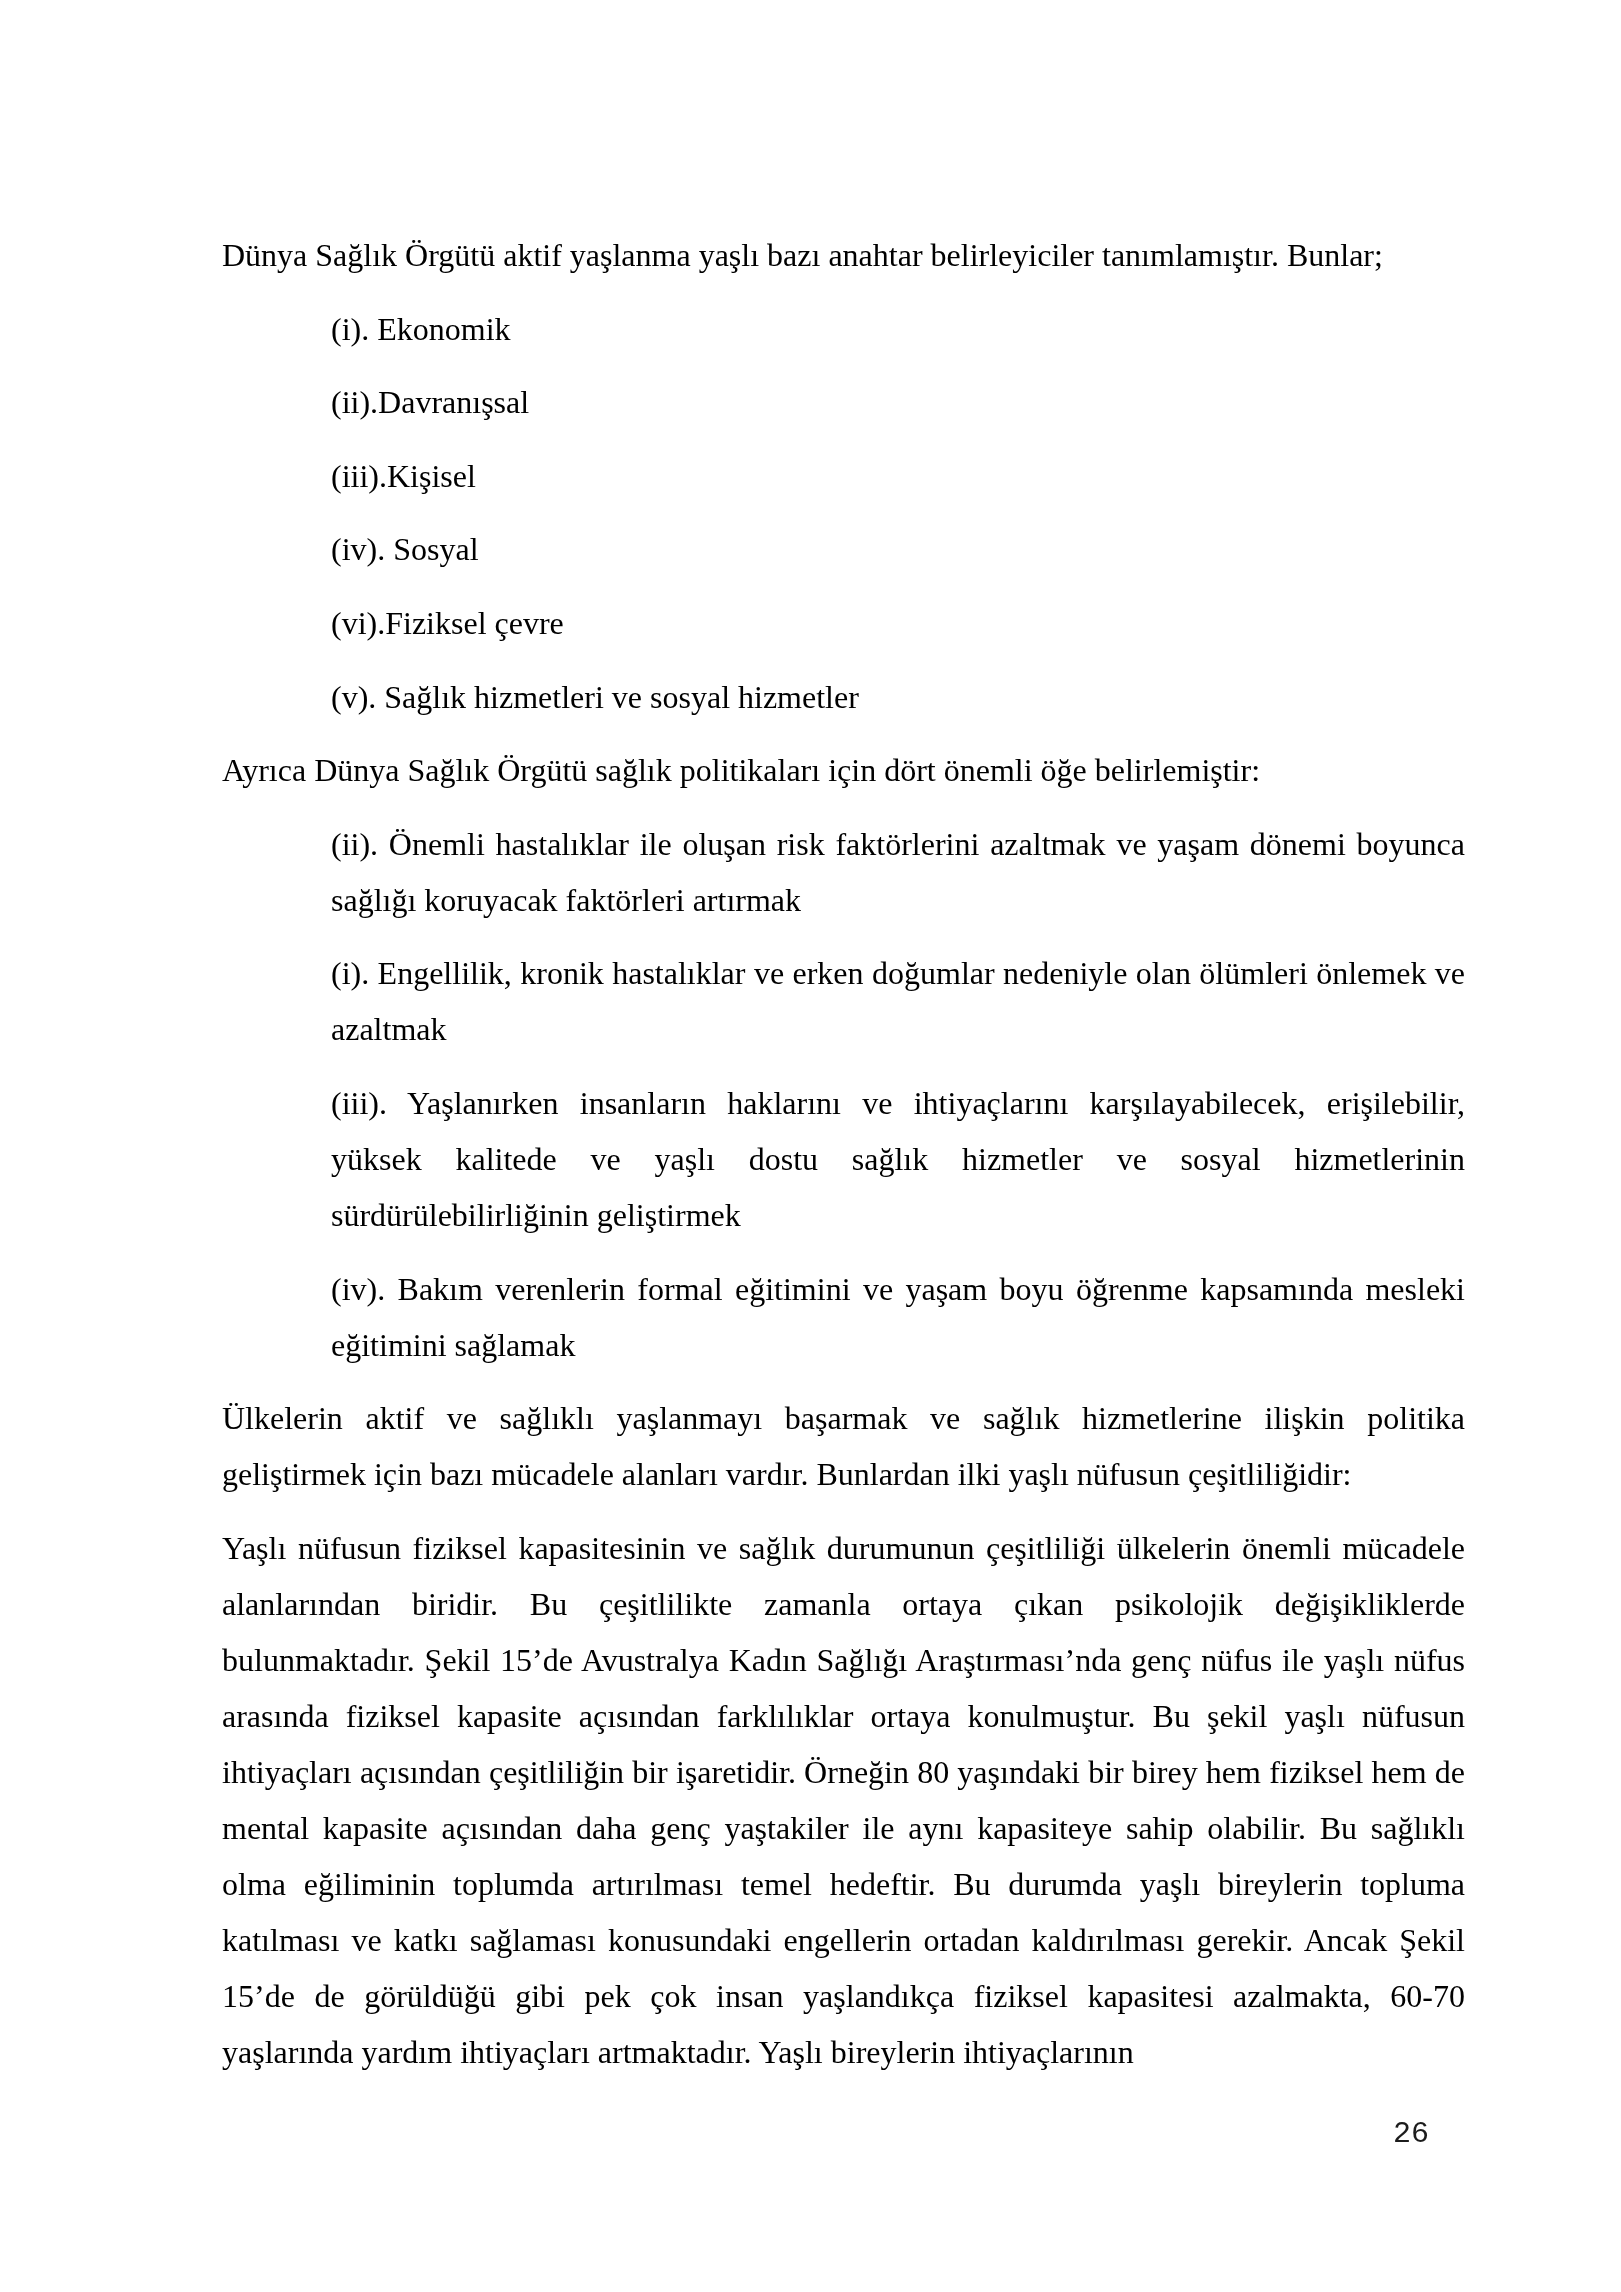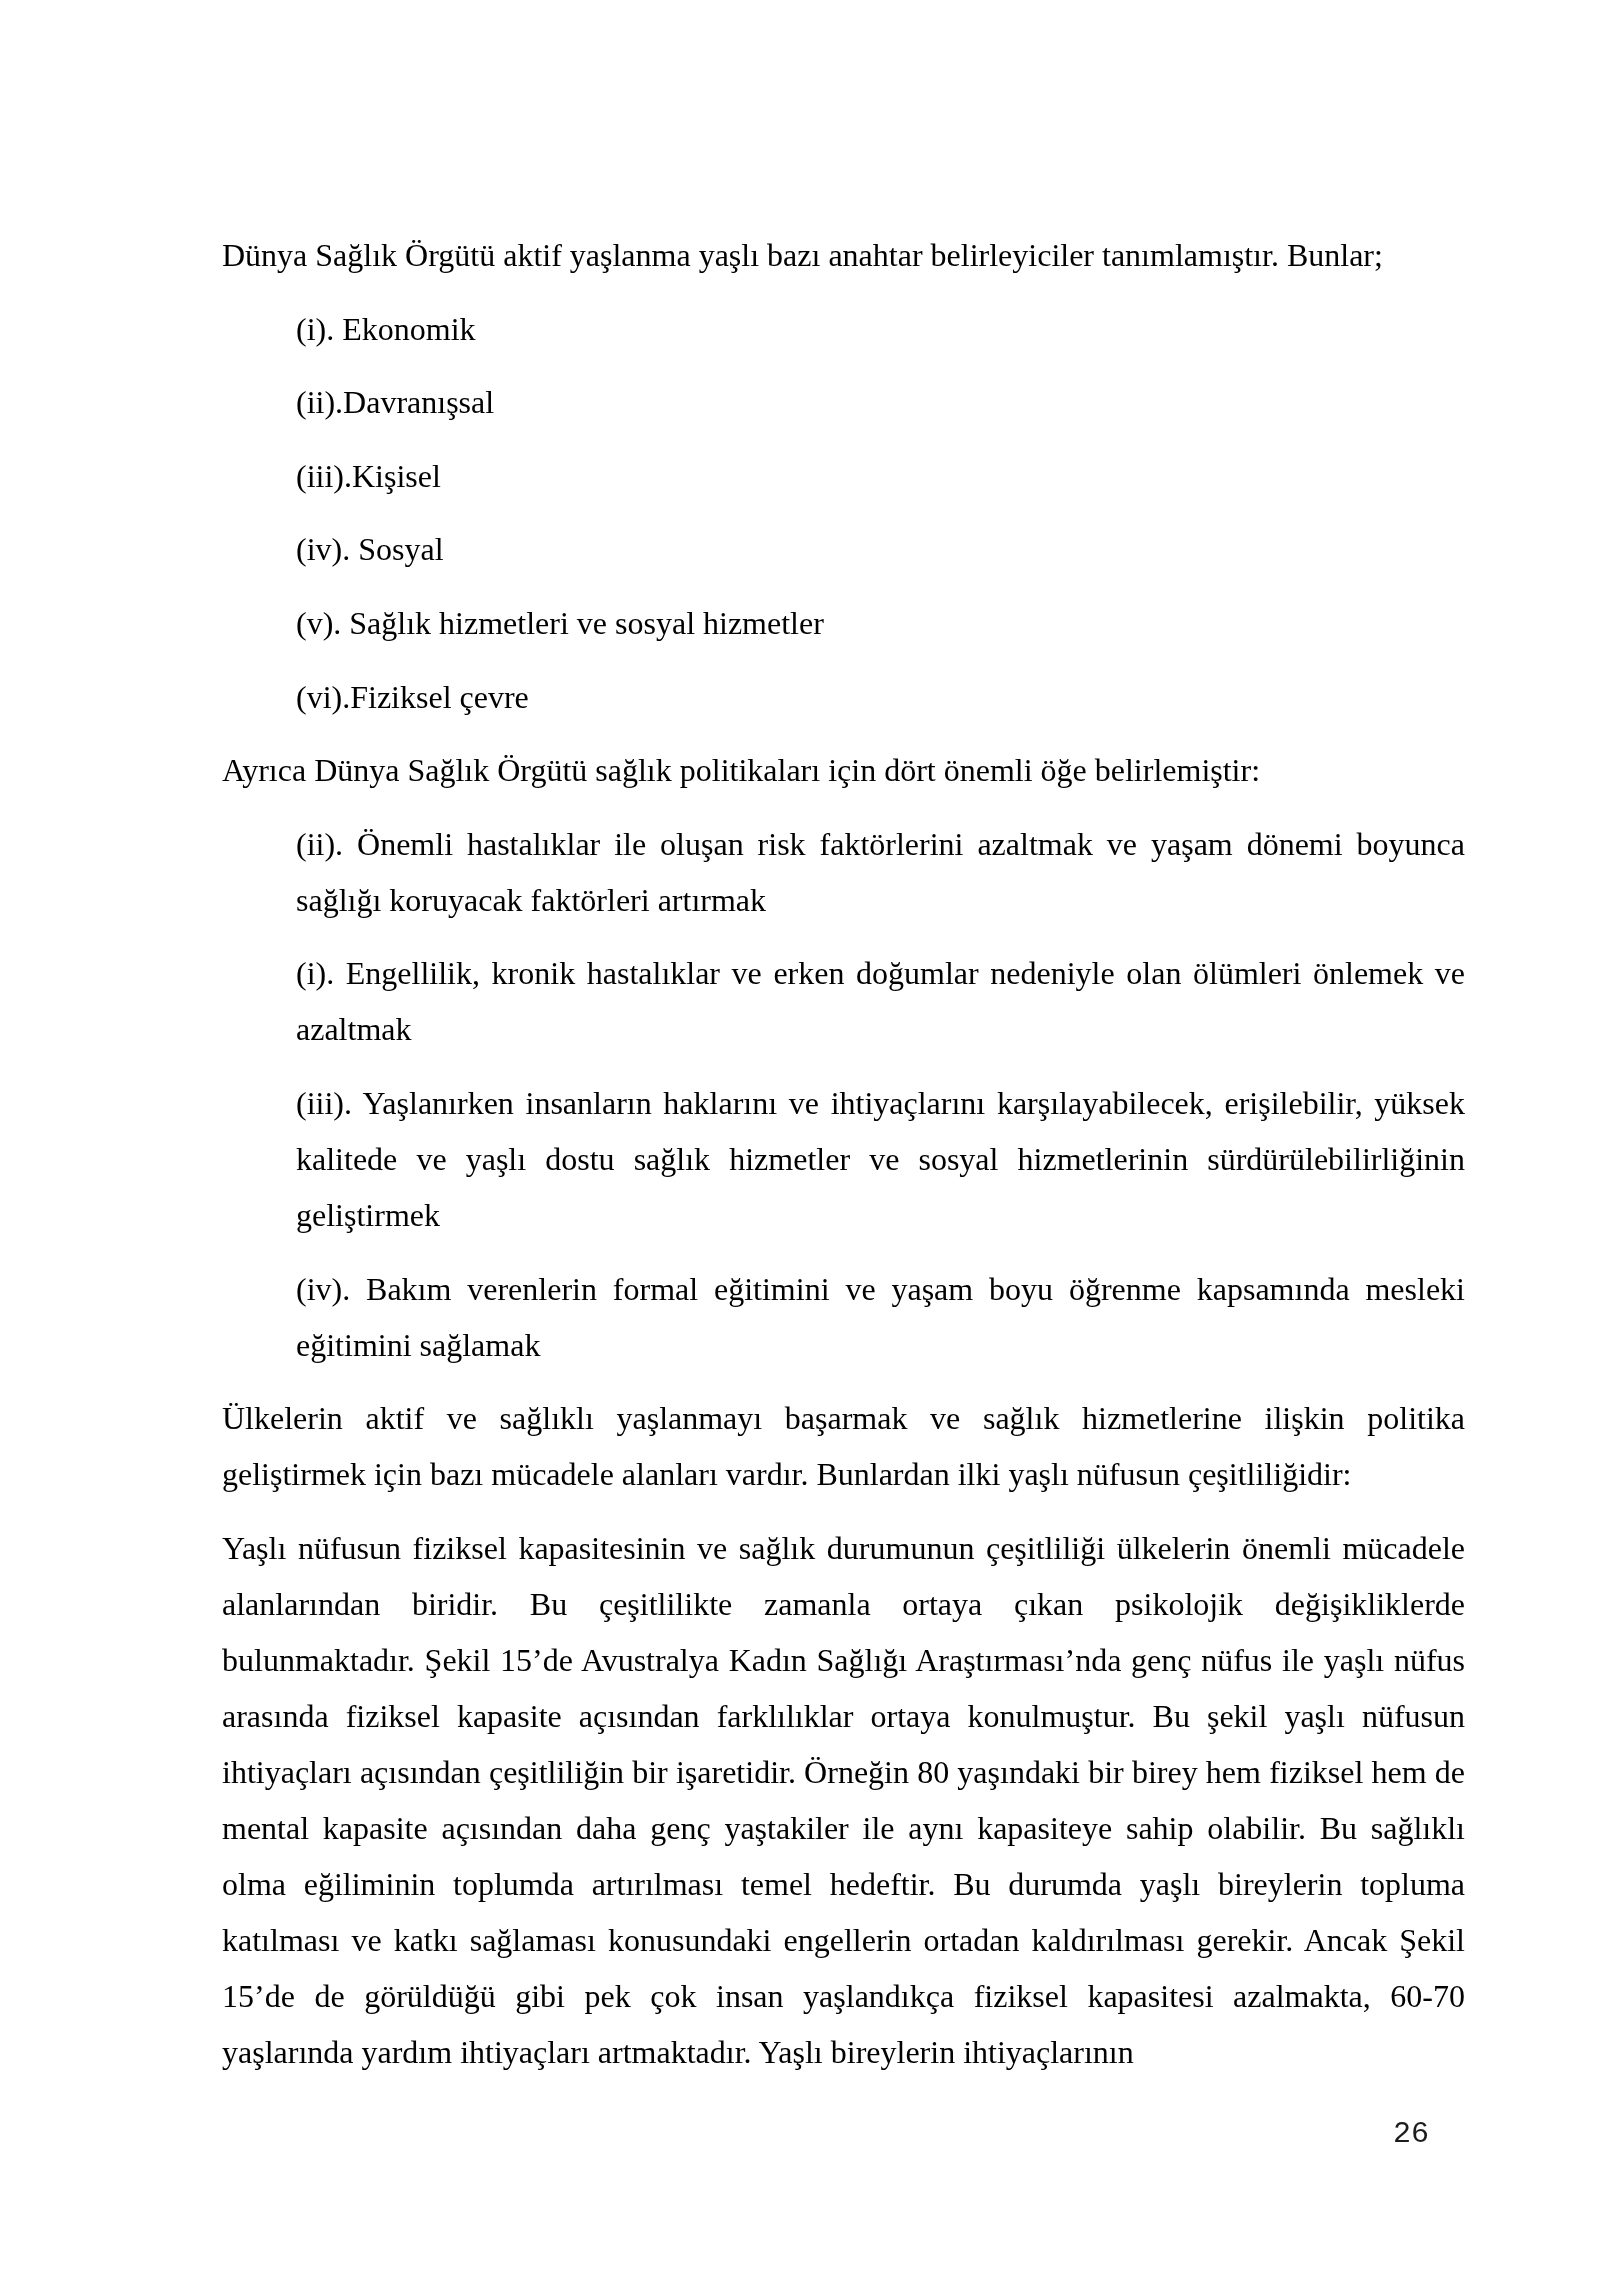--- a/index.html
+++ b/index.html
@@ -24,21 +24,21 @@
     font-size: 32px;
     line-height: 56px;
     text-align: justify;
     text-justify: inter-word;
   }
   .para {
     margin: 0 0 17.6px 0;
     padding: 0;
   }
   .list-item {
-    margin-left: 74px;
+    margin-left: 109px;
   }
   .page-number {
     position: absolute;
     top: 2117px;
     left: 1353px;
     width: 116px;
     text-align: center;
     font-family: Liberation Mono, monospace;
     font-size: 30px;
     line-height: 35px;
@@ -55,23 +55,23 @@
     <p class="para">Dünya Sağlık Örgütü aktif yaşlanma yaşlı bazı anahtar belirleyiciler tanımlamıştır. Bunlar;</p>
 
     <p class="para list-item">(i). Ekonomik</p>
 
     <p class="para list-item">(ii).Davranışsal</p>
 
     <p class="para list-item">(iii).Kişisel</p>
 
     <p class="para list-item">(iv). Sosyal</p>
 
+    <p class="para list-item">(vi).Fiziksel çevre</p>
+
     <p class="para list-item">(v). Sağlık hizmetleri ve sosyal hizmetler</p>
-
-    <p class="para list-item">(vi).Fiziksel çevre</p>
 
     <p class="para">Ayrıca Dünya Sağlık Örgütü sağlık politikaları için dört önemli öğe belirlemiştir:</p>
 
     <p class="para list-item">(ii). Önemli hastalıklar ile oluşan risk faktörlerini azaltmak ve yaşam dönemi boyunca sağlığı koruyacak faktörleri artırmak</p>
 
     <p class="para list-item">(i). Engellilik, kronik hastalıklar ve erken doğumlar nedeniyle olan ölümleri önlemek ve azaltmak</p>
 
     <p class="para list-item">(iii). Yaşlanırken insanların haklarını ve ihtiyaçlarını karşılayabilecek, erişilebilir, yüksek kalitede ve yaşlı dostu sağlık hizmetler ve sosyal hizmetlerinin sürdürülebilirliğinin geliştirmek</p>
 
     <p class="para list-item">(iv). Bakım verenlerin formal eğitimini ve yaşam boyu öğrenme kapsamında mesleki eğitimini sağlamak</p>

